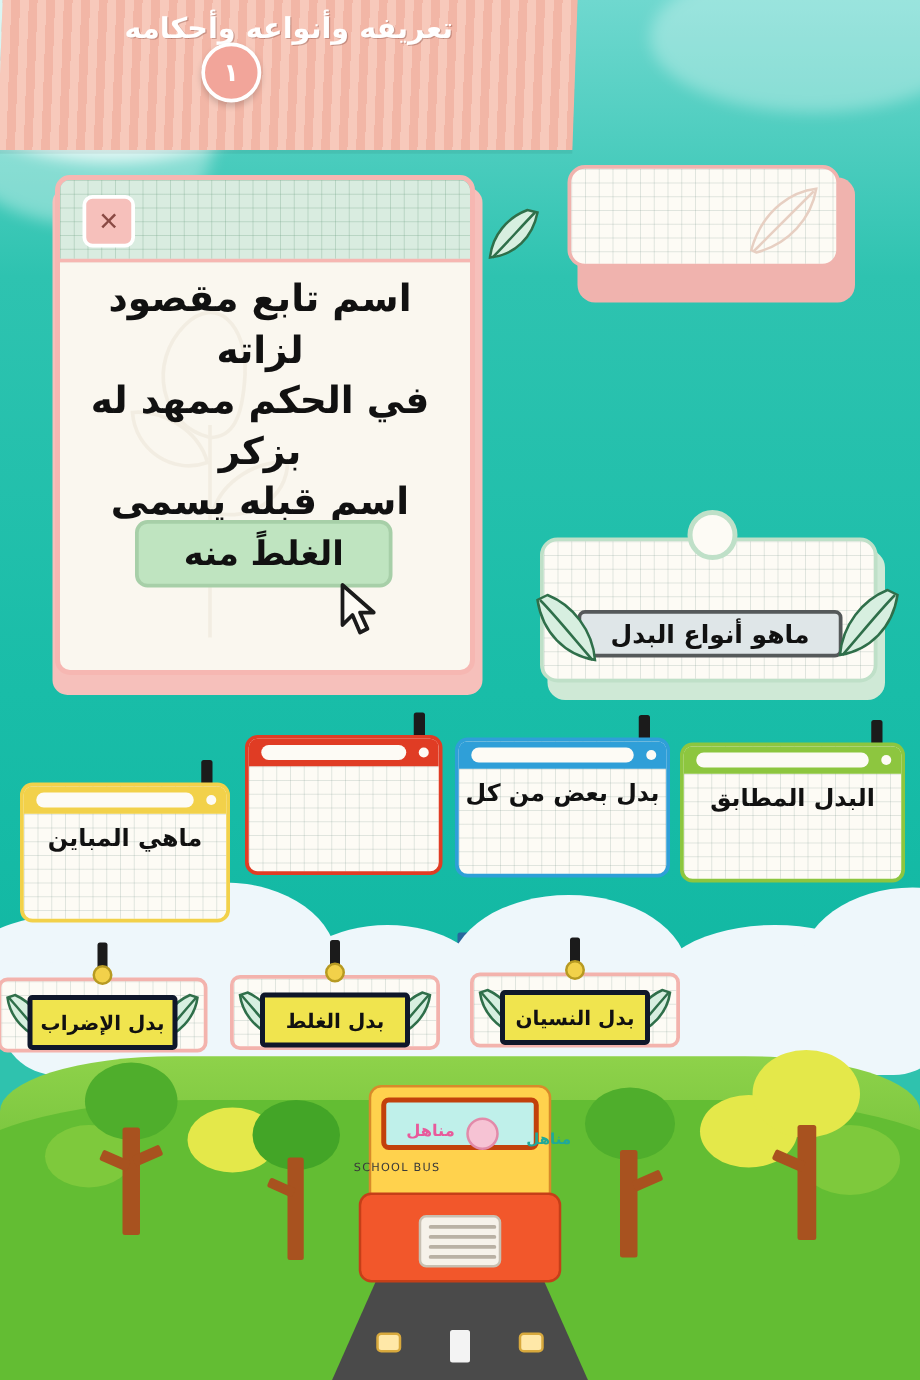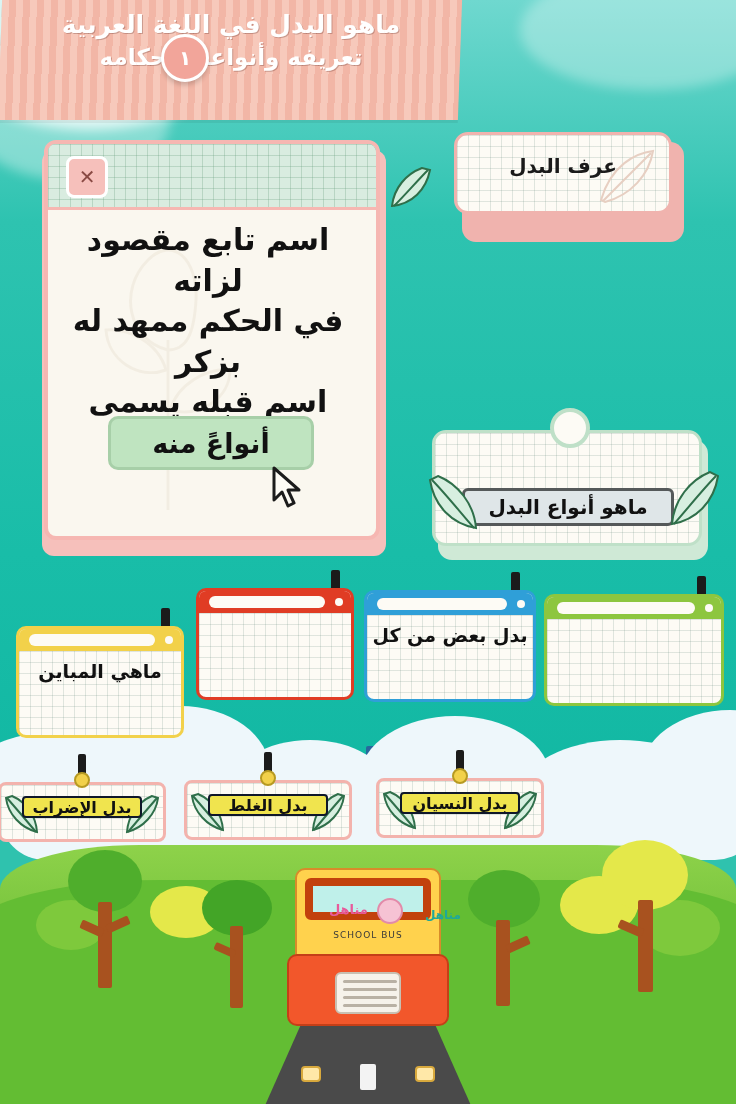--- a/index.html
+++ b/index.html
@@ -68,26 +68,26 @@
     background: #f3f3f3; border-radius: 2px;
   }
   .tree { position: absolute; }
   .tree .trunk { position: absolute; background: #a8521f; border-radius: 2px; }
   .tree .leaf { position: absolute; border-radius: 50%; }
   .bush { position: absolute; border-radius: 50%; }
 
   
   .bus { position: absolute; left: 50%; transform: translateX(-50%); top: 868px; width: 170px; height: 160px; }
   .bus-body { position: absolute; left: 12px; top: 0; width: 146px; height: 110px; background: #ffd24d; border: 2px solid #d88b2a; border-radius: 10px 10px 4px 4px; }
-  .bus-win { position: absolute; left: 22px; top: 10px; width: 126px; height: 42px; background: #bff0ea; border: 8px solid #c2410c; border-radius: 6px; }
+  .bus-win { position: absolute; left: 22px; top: 10px; width: 126px; height: 42px; background: #bff0ea; border: 4px solid #c2410c; border-radius: 6px; }
   .bus-front { position: absolute; left: 4px; top: 86px; width: 162px; height: 72px; background: #f2572b; border: 2px solid #c53f18; border-radius: 10px; }
   .bus-grill { position: absolute; left: 52px; top: 104px; width: 66px; height: 42px; background: #f6f2ea; border: 2px solid #c8c0b2; border-radius: 6px; }
   .grill-line { position: absolute; left: 6px; width: 54px; height: 3px; background: #b9b1a4; border-radius: 2px; }
   .headlight { position: absolute; top: 110px; width: 20px; height: 16px; background: #ffe8a8; border: 2px solid #d8a93d; border-radius: 4px; }
-  .bus-text { position: absolute; top: 62px; left: 0; width: 170px; text-align: center; font-size: 9px; color: #3a3a3a; letter-spacing: 1px; }
+  .bus-text { position: absolute; top: 62px; left: 0; width: 170px; text-align: left; font-size: 9px; color: #3a3a3a; letter-spacing: 1px; }
   .logo-badge { position: absolute; left: 64px; top: 12px; width: 44px; height: 34px; }
   .logo-ar { position: absolute; left: 16px; top: 16px; font-size: 13px; color: #e85a9b; font-weight: bold; }
   .logo-face { position: absolute; left: 0; top: 0; width: 26px; height: 26px; border-radius: 50%; background: #f6c3d4; border: 2px solid #e28aa9; }
   .logo-en { position: absolute; left: 112px; top: 22px; font-size: 12px; color: #1fa89a; font-weight: bold; }
 
   
   .header-band {
     position: absolute; right: 276px; top: 0; width: 460px; height: 120px;
     background: repeating-linear-gradient(90deg,#f7c9bb 0 7px,#f2b6a6 7px 14px);
     transform: skewX(-2deg);
@@ -234,22 +234,22 @@
 
   
   .plaque { position: absolute; width: 168px; height: 76px; }
   .plaque .pin { position: absolute; left: 50%; transform: translateX(-50%); top: -16px; width: 8px; height: 22px; background: #1b1b1b; border-radius: 2px; }
   .plaque .ring { position: absolute; left: 50%; transform: translateX(-50%); top: 2px; width: 16px; height: 16px; border-radius: 50%; background: #f2d14a; border: 2px solid #b79a22; }
   .plaque .frame {
     position: absolute; left: 0; top: 12px; width: 168px; height: 60px;
     border: 3px solid #f3b3ad; border-radius: 8px;
   }
   .plaque .label {
-    position: absolute; left: 24px; top: 26px; width: 120px; height: 22px;
-    background: #f0e44e; border: 2px solid #0f172a; border-radius: 4px;
+    position: absolute; left: 24px; top: 26px; width: 120px; height: 44px;
+    background: #f0e44e; border: 4px solid #0f172a; border-radius: 4px;
     display: flex; align-items: center; justify-content: center;
     font-size: 16px; font-weight: bold; color: #111;
   }
   .wreath { position: absolute; top: 22px; }
 </style>
 </head>
 <body>
 
 <div id="stage">
 
@@ -336,35 +336,33 @@
     <div class="bus-grill">
       <div class="grill-line" style="top:6px;"></div>
       <div class="grill-line" style="top:14px;"></div>
       <div class="grill-line" style="top:22px;"></div>
       <div class="grill-line" style="top:30px;"></div>
     </div>
   </div>
 
   <div class="header-band"></div>
   <div class="header-text">
-    <div>ماهو البدل في اللغة العربية</div>
     <div class="l2">تعريفه  وأنواعه وأحكامه</div>
   </div>
   <div class="num-badge">١</div>
 
   <div class="speech">
     <div class="shadow"></div>
     <div class="tail"></div>
     <div class="body grid-paper">
       <svg class="leaf-deco" style="right:8px;top:10px;" width="70" height="62" viewBox="0 0 70 62">
         <path d="M10 55 C20 20 45 8 62 6 C58 30 40 50 14 57 Z" fill="none" stroke="#e7cfc2" stroke-width="2"></path>
         <path d="M12 56 C28 40 46 22 60 8" fill="none" stroke="#e7cfc2" stroke-width="2"></path>
       </svg>
     </div>
-    <div class="label">عرف البدل</div>
   </div>
   <svg style="position:absolute;right:288px;top:160px;" width="60" height="62" viewBox="0 0 60 62">
     <path d="M34 8 C18 14 6 28 4 46 C24 44 38 30 42 10 Z" fill="#d7efe0" stroke="#2f6f4a" stroke-width="2"></path>
     <path d="M6 46 C18 34 30 20 40 10" stroke="#2f6f4a" stroke-width="2" fill="none"></path>
   </svg>
 
   <div class="win-shadow"></div>
   <div class="window">
     <div class="win-title"></div>
     <div class="close-btn">✕</div>
@@ -374,21 +372,21 @@
         <path d="M90 130 C50 120 40 70 70 40 C95 15 120 40 118 80 C116 115 108 130 90 130 Z" fill="none" stroke="#e6dccb" stroke-width="3"></path>
         <path d="M88 150 C60 160 30 140 28 110 C50 108 80 122 88 150 Z" fill="none" stroke="#e6dccb" stroke-width="3"></path>
         <path d="M92 190 C122 198 152 178 152 150 C128 148 100 164 92 190 Z" fill="none" stroke="#e6dccb" stroke-width="3"></path>
       </svg>
     </div>
     <div class="win-lines">
       <div>اسم تابع مقصود لزاته</div>
       <div>في الحكم ممهد له بزكر</div>
       <div>اسم قبله يسمى</div>
     </div>
-    <div class="highlight-box">أنواعً منه</div>
+    <div class="highlight-box">الغلطً منه</div>
     <svg class="cursor" viewBox="0 0 34 44">
       <path d="M4 2 L4 34 L12 26 L18 40 L24 37 L18 24 L29 24 Z" fill="#fdfbf5" stroke="#1b1b1b" stroke-width="3" stroke-linejoin="round"></path>
     </svg>
   </div>
 
   <div class="types-card">
     <div class="types-shadow"></div>
     <div class="types-body grid-paper"></div>
     <div class="types-ring"></div>
     <div class="types-label">ماهو أنواع البدل</div>
@@ -402,20 +400,21 @@
     </svg>
   </div>
 
   <div class="tcard" style="--c:#8dc63f; right:12px; top:594px; width:180px; height:112px;">
     <div class="pin" style="right:18px;"></div>
     <div class="frame grid-paper">
       <div class="bar">
         <div class="urlbar"></div>
         <div class="dot"></div>
       </div>
+      <div class="txt">البدل المطابق</div>
     </div>
   </div>
 
   <div class="tcard" style="--c:#2f9fd8; right:200px; top:590px; width:172px; height:112px;">
     <div class="pin" style="right:16px;"></div>
     <div class="frame grid-paper">
       <div class="bar">
         <div class="urlbar"></div>
         <div class="dot"></div>
       </div>

